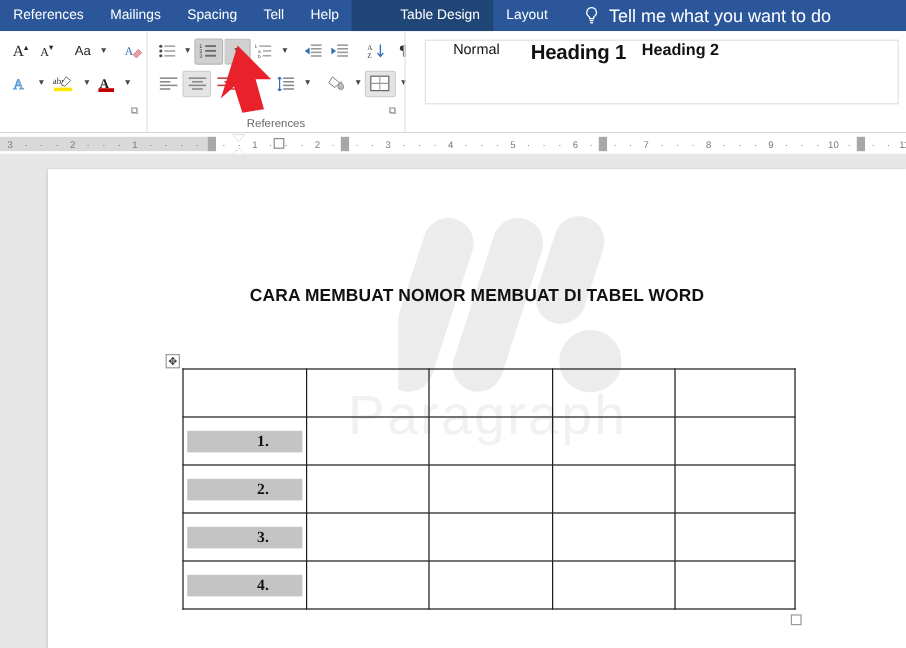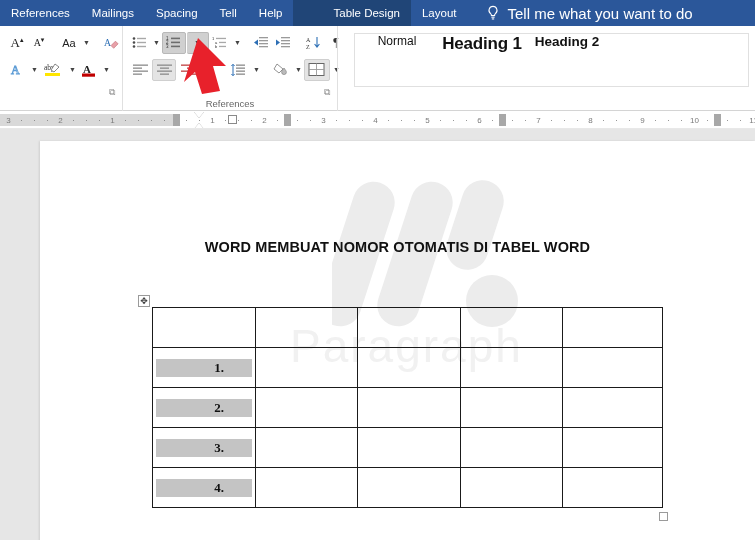--- a/index.html
+++ b/index.html
@@ -502,21 +502,21 @@
             <rect x="4" y="10" width="42" height="150" rx="21" transform="rotate(18 25 85)"></rect>
             <rect x="62" y="10" width="42" height="150" rx="21" transform="rotate(18 83 85)"></rect>
             <rect x="122" y="10" width="42" height="92" rx="21" transform="rotate(18 143 56)"></rect>
             <circle cx="160" cy="132" r="26"></circle>
           </g>
         </svg>
       </div>
       <div class="wmText">Paragraph</div>
     </div>
 
-    <div class="doctitle">WORD MEMBUAT NOMOR OTOMATIS DI TABEL WORD</div>
+    <div class="doctitle">CARA MEMBUAT NOMOR MEMBUAT DI TABEL WORD</div>
 
     <div class="tblwrap">
       <div class="movehandle">✥</div>
       <table class="doc">
         <tbody id="tbody">
             <tr>
               <td class="c1"></td>
               <td class="c2"></td>
               <td class="c3"></td>
               <td class="c4"></td>

